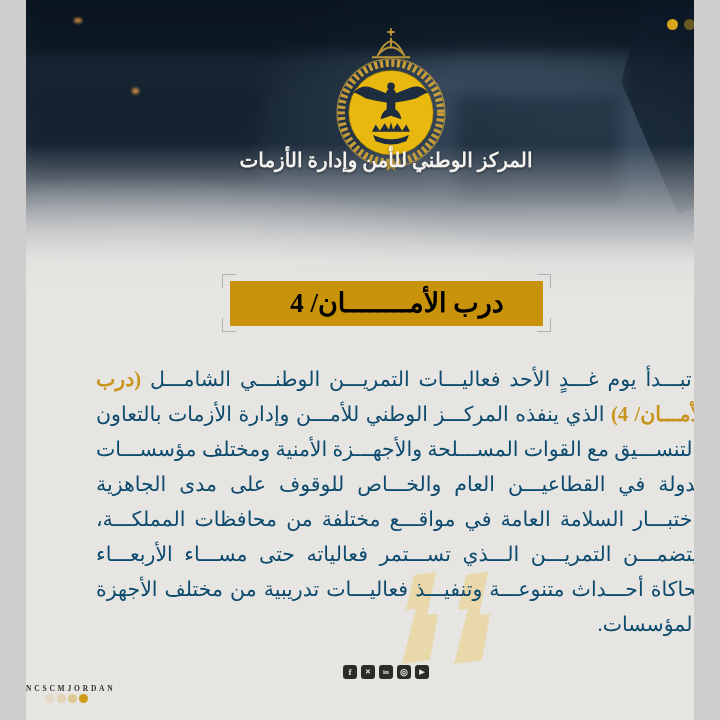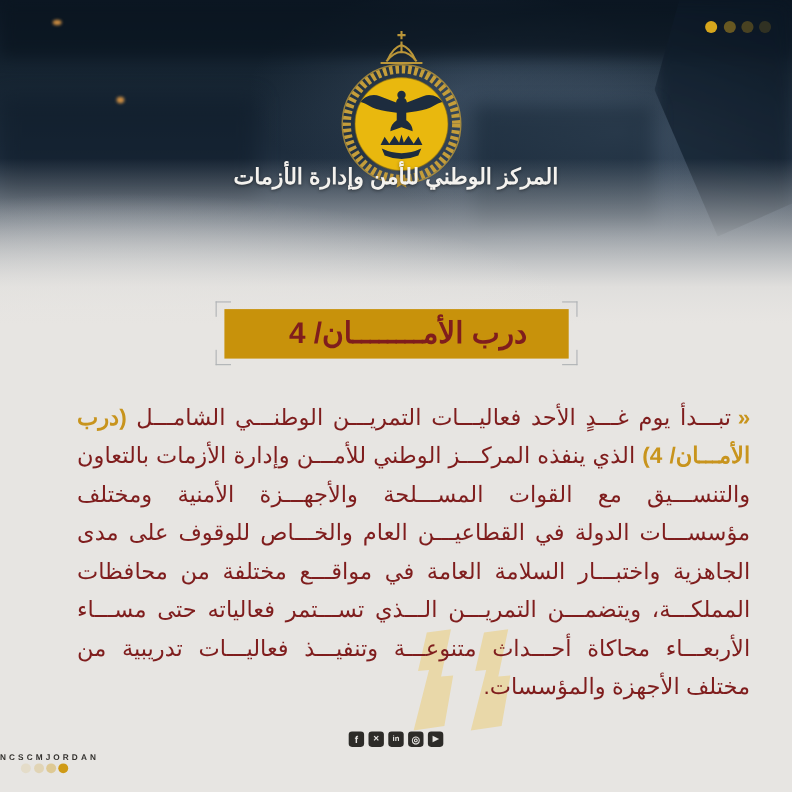--- a/index.html
+++ b/index.html
@@ -1,17 +1,17 @@
 <!DOCTYPE html>
 <html lang="ar"><head>
 <meta charset="utf-8">
 <style>
   html,body{margin:0;padding:0;background:#cfcecc;}
-  .canvas{position:relative;width:720px;height:720px;margin:0 auto;overflow:hidden;
-    background:#e7e5e2;font-family:Liberation Sans, sans-serif;}
+  .canvas{position:relative;width:668px;height:720px;margin:0 auto;overflow:hidden;
+    background:#e7e5e2;font-family:Liberation Serif, serif;}
   
   .hero{position:absolute;left:0;top:0;width:720px;height:300px;
     background:
       radial-gradient(45% 55% at 78% 40%, rgba(92,112,134,.55), rgba(92,112,134,0) 70%),
       radial-gradient(38% 46% at 58% 28%, rgba(72,92,114,.5), rgba(72,92,114,0) 70%),
       linear-gradient(180deg,#0c1723 0%,#152330 20%,#1d2c3c 45%,#2e3e50 68%,#5a6a7a 88%,#8a95a2 100%);}
   .hero-shape{position:absolute;filter:blur(7px);}
   .hs1{left:0;top:0;width:720px;height:52px;background:#0a1520;opacity:.75;}
   .hs2{left:0;top:88px;width:235px;height:95px;background:#0e1b29;opacity:.55;filter:blur(9px);}
   .hs3{left:595px;top:0;width:125px;height:215px;background:linear-gradient(200deg,#0b1724,#1a2939);
@@ -42,27 +42,27 @@
     color:#4a4a48;font-size:16.5px;font-weight:bold;}
   
   .banner-frame{position:absolute;left:196px;top:274px;width:329px;height:58px;}
   .bracket{position:absolute;width:13px;height:13px;border:0 solid #afb2b5;}
   .br-tl{left:0;top:0;border-left-width:1.5px;border-top-width:1.5px;}
   .br-tr{right:0;top:0;border-right-width:1.5px;border-top-width:1.5px;}
   .br-bl{left:0;bottom:0;border-left-width:1.5px;border-bottom-width:1.5px;}
   .br-br{right:0;bottom:0;border-right-width:1.5px;border-bottom-width:1.5px;}
   .banner{position:absolute;left:204px;top:281px;width:313px;height:45px;background:#c8920b;
     display:flex;align-items:center;justify-content:center;direction:rtl;}
-  .banner-label{color:#7f1d1d;font-size:27px;font-weight:bold;line-height:1;margin-left:21px;}
+  .banner-label{color:#000000;font-size:27px;font-weight:bold;line-height:1;margin-left:21px;}
   
   .quote-svg{position:absolute;left:374px;top:570px;z-index:1;}
   
   .body-text{position:absolute;left:70px;top:341px;width:612px;z-index:2;
     direction:rtl;text-align:justify;color:#3e3e3e;font-size:20.5px;line-height:35px;}
-  .seg-dark{color:#7f1d1d;}
+  .seg-dark{color:#0c4a6e;}
   .seg-gold{color:#c8941d;font-weight:bold;}
   .lead-mark{color:#c8941d;font-weight:bold;padding-left:6px;}
   
   .social-row{position:absolute;left:0;top:665px;width:720px;display:flex;
     justify-content:center;gap:4px;z-index:3;}
   .sicon{width:14px;height:14px;background:#2d2b28;border-radius:3px;color:#e7e5e2;
     font-size:9px;font-weight:bold;display:flex;align-items:center;justify-content:center;
     line-height:1;overflow:hidden;}
   .sicon.small{font-size:7px;}
   .handle{position:absolute;left:0;top:684px;width:720px;

